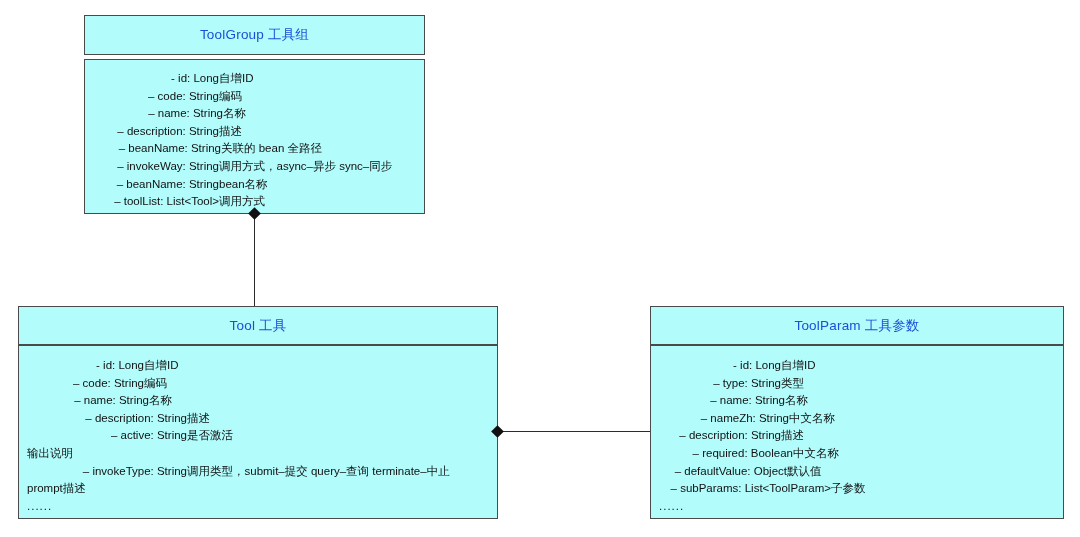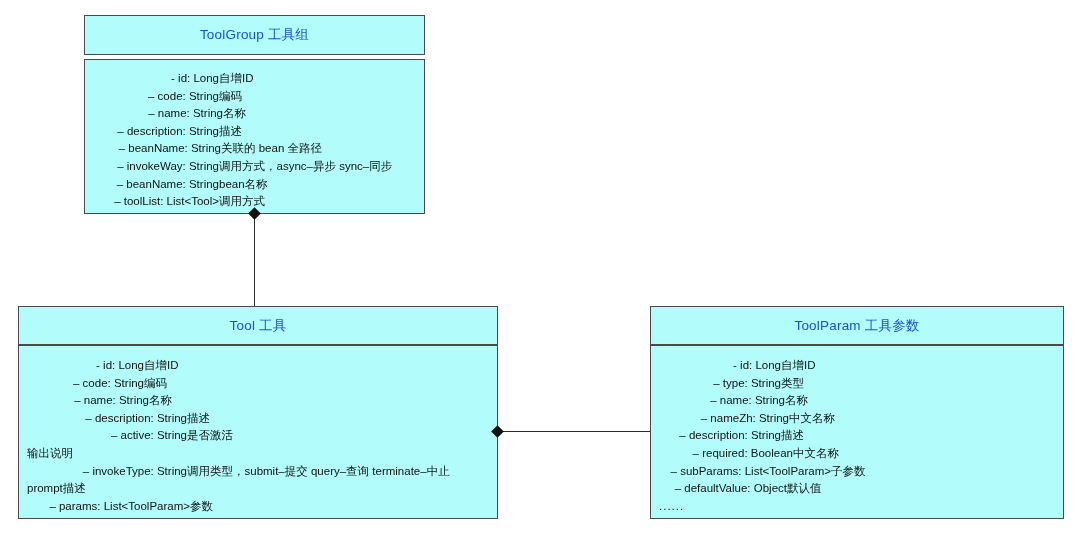--- a/index.html
+++ b/index.html
@@ -198,24 +198,20 @@
         <li class="attr-row">
           <span class="attr-desc">输出说明</span>
         </li>
         <li class="attr-row">
           <span class="attr-sig" style="width:160px">– invokeType: String</span>
           <span class="attr-desc">调用类型，submit–提交 query–查询 terminate–中止</span>
         </li>
         <li class="attr-row">
           <span class="attr-desc">prompt描述</span>
         </li>
-        <li class="attr-row">
-          <span class="attr-sig" style="width:163px">– params: List&lt;ToolParam&gt;</span>
-          <span class="attr-desc">参数</span>
-        </li>
       </ul>
       <div class="attr-ellipsis">......</div>
     </div>
   </div>
 
   <div class="uml-class" id="class-toolparam">
     <div class="uml-header">
       <span>ToolParam 工具参数</span>
     </div>
     <div class="uml-body">
@@ -238,27 +234,27 @@
         </li>
         <li class="attr-row">
           <span class="attr-sig" style="width:122px">– description: String</span>
           <span class="attr-desc">描述</span>
         </li>
         <li class="attr-row">
           <span class="attr-sig" style="width:134px">– required: Boolean</span>
           <span class="attr-desc">中文名称</span>
         </li>
         <li class="attr-row">
+          <span class="attr-sig" style="width:128px">– defaultValue: Object</span>
+          <span class="attr-desc">默认值</span>
+        </li>
+        <li class="attr-row">
           <span class="attr-sig" style="width:172px">– subParams: List&lt;ToolParam&gt;</span>
           <span class="attr-desc">子参数</span>
         </li>
-        <li class="attr-row">
-          <span class="attr-sig" style="width:128px">– defaultValue: Object</span>
-          <span class="attr-desc">默认值</span>
-        </li>
       </ul>
       <div class="attr-ellipsis">......</div>
     </div>
   </div>
 
   <div class="connector" id="edge-toolgroup-tool"></div>
   <div class="diamond" id="diamond-toolgroup"></div>
 
   <div class="connector" id="edge-tool-toolparam"></div>
   <div class="diamond" id="diamond-tool"></div>

